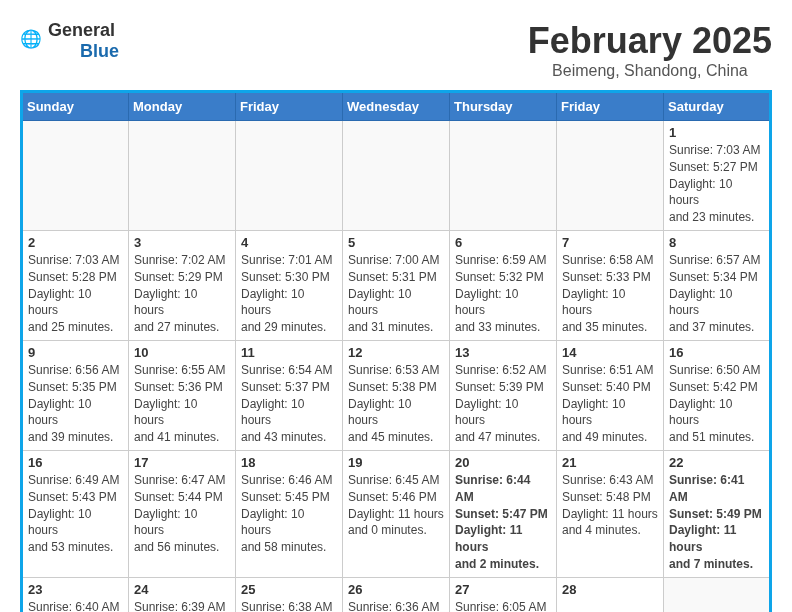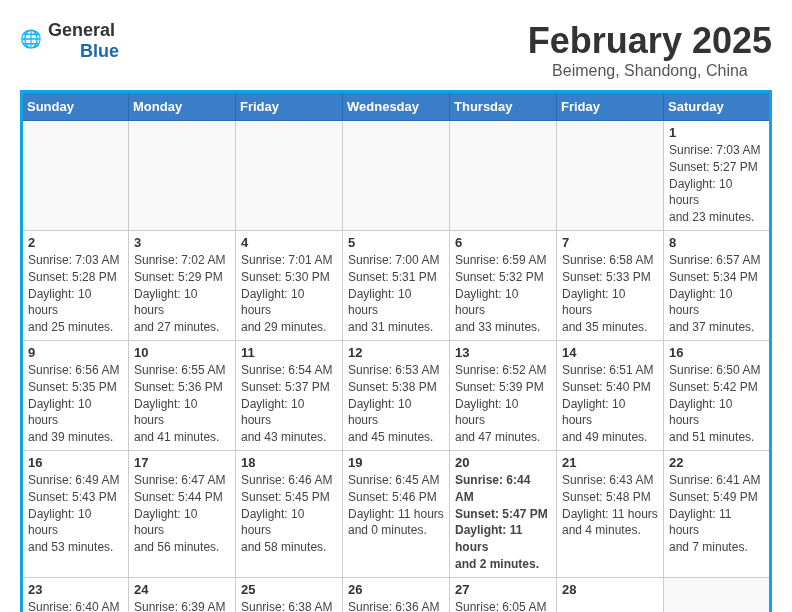--- a/index.html
+++ b/index.html
@@ -277,21 +277,21 @@
         </td>
         <td>
           <span class="day-number">21</span>
           <div class="day-info" style="white-space: pre-line;">Sunrise: 6:43 AM
 Sunset: 5:48 PM
 Daylight: 11 hours
 and 4 minutes.</div>
         </td>
         <td>
           <span class="day-number">22</span>
-          <div class="day-info" style="white-space: pre-line;">Sunrise: 6:41 AM
+          <div class="day-info" style="white-space: pre-line; font-weight: bold;">Sunrise: 6:41 AM
 Sunset: 5:49 PM
 Daylight: 11 hours
 and 7 minutes.</div>
         </td>
       </tr>
       <tr>
         <td>
           <span class="day-number">23</span>
           <div class="day-info" style="white-space: pre-line;">Sunrise: 6:40 AM
 Sunset: 5:50 PM

